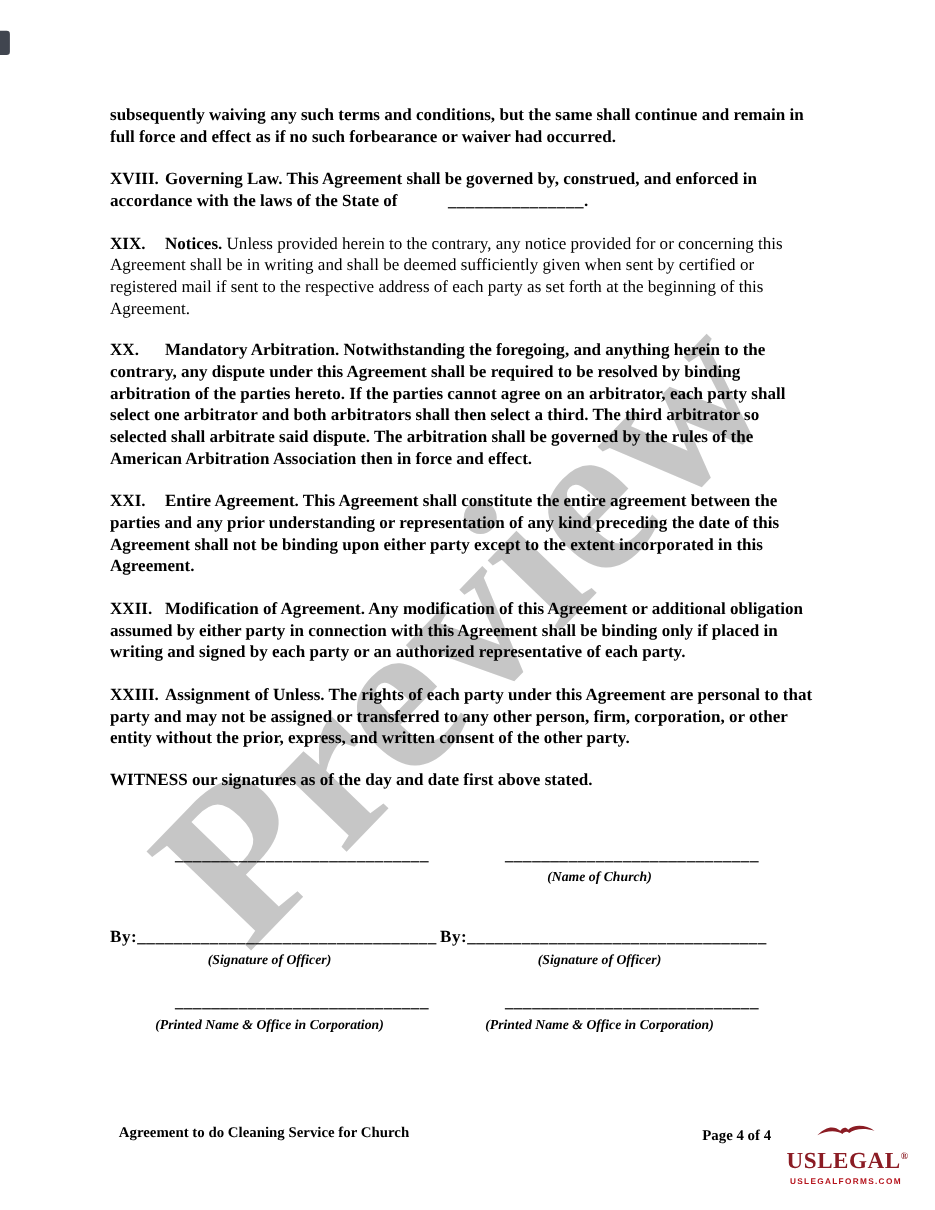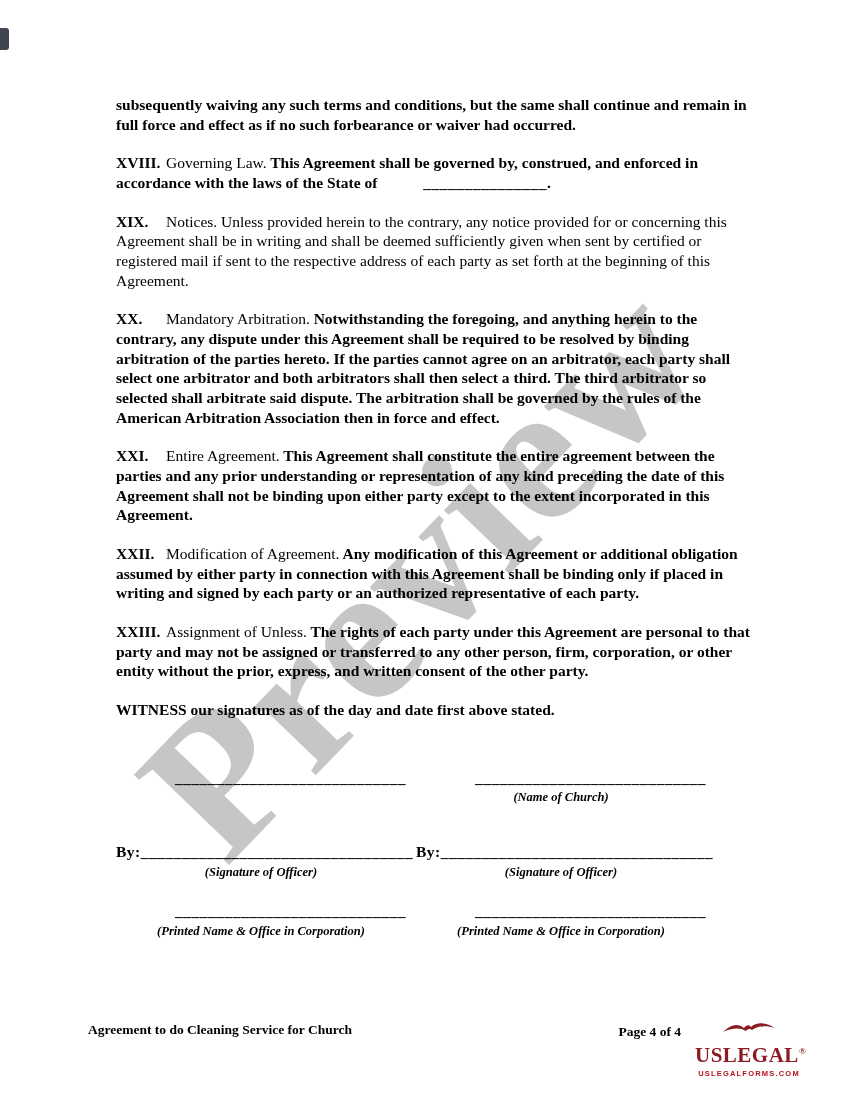--- a/index.html
+++ b/index.html
@@ -12,45 +12,45 @@
     background:#1e2430;border-radius:0 3px 3px 0;opacity:.85;
   }
   
   .watermark{
     position:absolute;left:420px;top:570px;
     transform:translate(-50%,-50%) rotate(-46deg);
     font-size:200px;font-weight:bold;color:#8f8f8f;opacity:.5;
     white-space:nowrap;pointer-events:none;z-index:0;letter-spacing:2px;
   }
   .content{
-    position:absolute;left:116px;top:95px;width:644px;z-index:1;
+    position:absolute;left:100px;top:95px;width:644px;z-index:1;
     font-size:15.5px;line-height:1.27;
   }
   p.para{margin:0 0 19px 0;font-weight:bold;}
   p.para .num{display:inline-block;min-width:50px;font-weight:bold;}
-  p.para .title{font-weight:normal;}
+  p.para .title{font-weight:bold;}
   p.para.normal-body .body{font-weight:normal;}
   .blank{margin-left:42px;font-weight:bold;letter-spacing:.5px;}
   .witness{margin:0;font-weight:bold;}
 
   
   .sig-row{display:flex;z-index:1;position:relative;}
   .sig-col{width:290px;}
   .sig-col + .sig-col{margin-left:10px;}
   .sig-names{margin-top:48px;}
   .sig-by{margin-top:36px;}
   .sig-printed{margin-top:20px;}
   .center{text-align:center;}
   .sig-line{font-weight:bold;letter-spacing:.5px;white-space:nowrap;text-align:right;}
   .sig-label{font-size:12.5px;font-weight:bold;font-style:italic;margin-top:3px;}
   .by-label{font-weight:bold;}
 
   
   .footer{
-    position:absolute;left:88px;top:1022px;width:715px;z-index:2;
+    position:absolute;left:108px;top:1022px;width:715px;z-index:2;
     display:flex;align-items:flex-start;
   }
   .footer-title{font-weight:bold;font-size:13.5px;flex:1;}
   .footer-page{font-weight:bold;font-size:13.5px;margin-right:14px;white-space:nowrap;margin-top:2px;margin-left:12px;}
   .logo{width:108px;text-align:center;position:relative;}
   .logo-eagle{display:block;margin:0 auto -2px auto;}
   .logo-text{
     font-weight:bold;font-size:21px;color:#8b1c24;letter-spacing:.5px;
     line-height:1;white-space:nowrap;margin-top:12px;
   }

